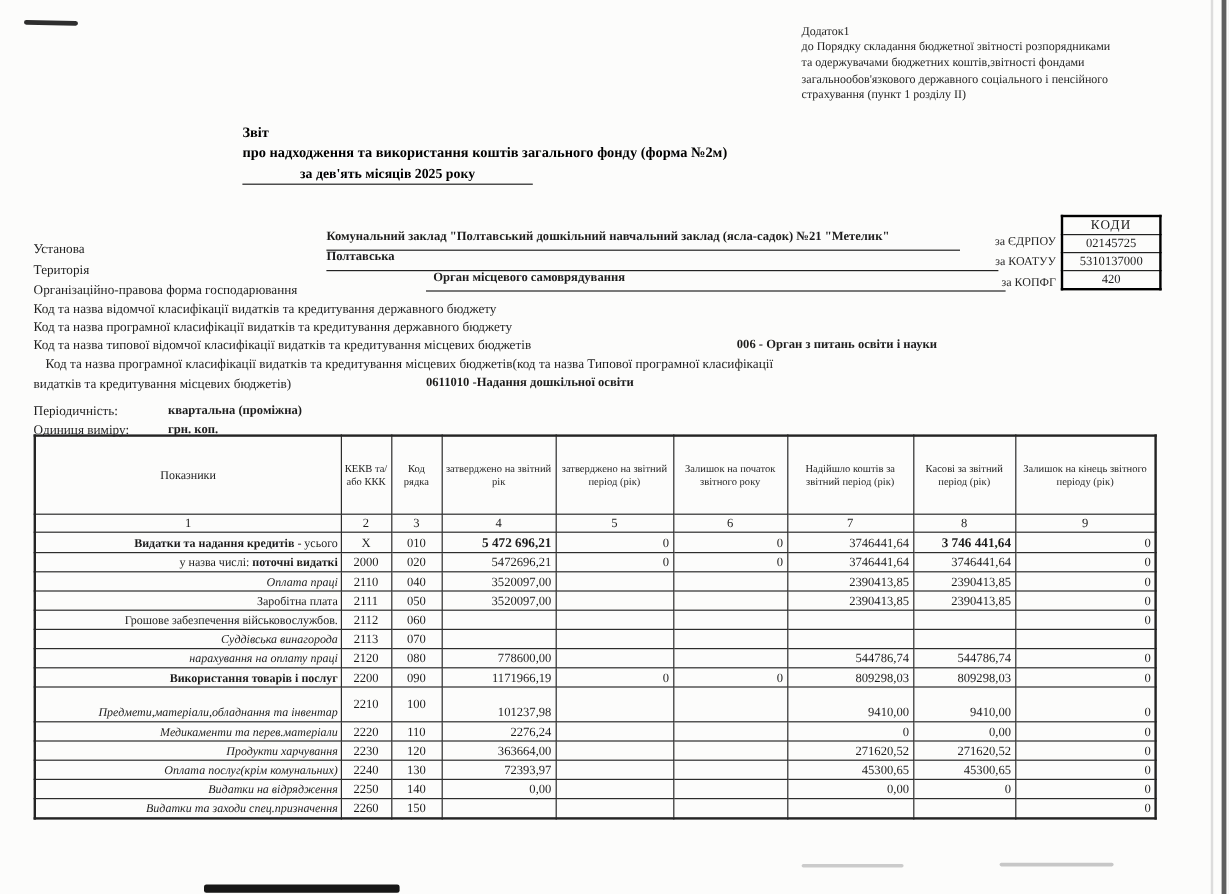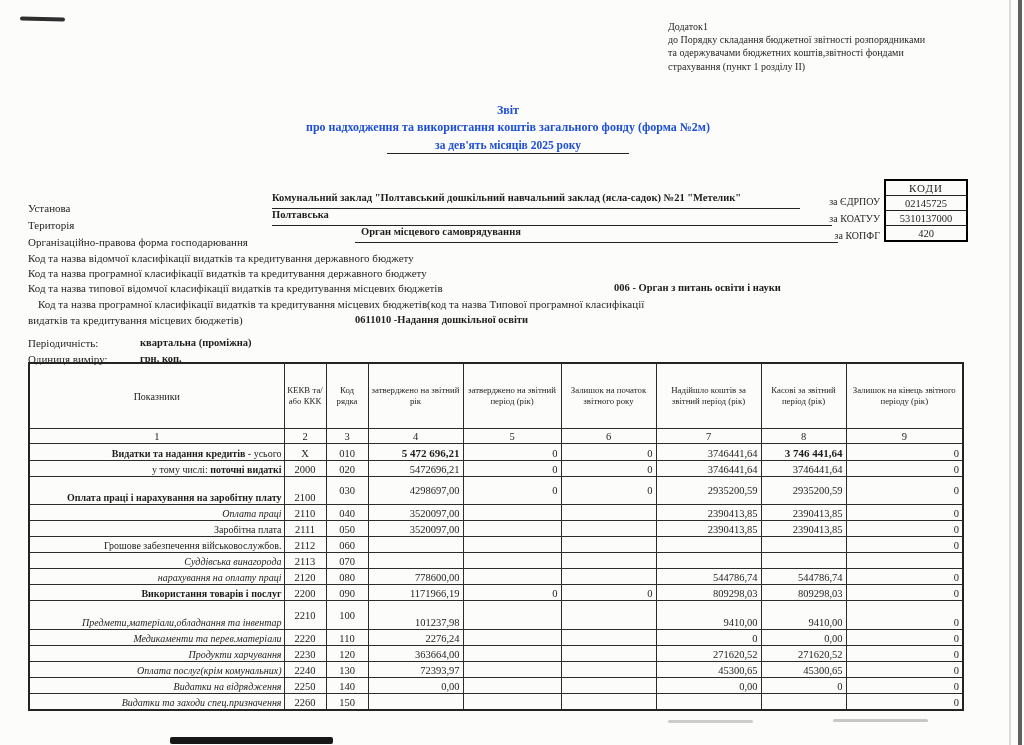--- a/index.html
+++ b/index.html
@@ -12,21 +12,21 @@
   
   .pen-mark{left:20px;top:17px;width:45px;height:4px;background:#2e2e2e;border-radius:2px;transform:rotate(1.2deg);}
   .edge-soft{left:1009px;top:0;width:2px;height:745px;background:#dcdcdc;}
   .edge-dark{left:1018px;top:0;width:4px;height:745px;background:#5f5f5f;}
   .bottom-bar{left:170px;top:737px;width:163px;height:7px;background:#171717;border-radius:2px;}
   .smudge1{left:668px;top:720px;width:85px;height:3px;background:#cbcbcb;border-radius:2px;}
   .smudge2{left:833px;top:719px;width:95px;height:3px;background:#c7c7c7;border-radius:2px;}
   
   .annotation{left:668px;top:20px;width:345px;font-size:10px;line-height:13.2px;color:#262626;}
   
-  .title{left:202px;top:103px;width:612px;text-align:center;font-weight:bold;color:#1d4ed8;}
+  .title{left:202px;top:103px;width:612px;text-align:left;font-weight:bold;color:#000000;}
   .title .t1{font-size:12px;}
   .title .t2{font-size:12px;margin-top:2px;}
   .title .t3{font-size:11.5px;margin-top:4px;}
   .title .t3 span{border-bottom:1.5px solid #222;padding:0 48px 2px 48px;}
   
   .codes{left:884px;top:179px;}
   .codes table{border-collapse:collapse;border:2px solid #000000;}
   .codes td{border:1px solid #222;width:76px;height:14px;text-align:center;font-size:10.5px;padding:0 2px;}
   .codes .hd{font-size:11px;letter-spacing:1px;}
   .code-label{font-size:10px;width:70px;text-align:right;color:#262626;}
@@ -65,20 +65,21 @@
   <div class="abs edge-soft"></div>
   <div class="abs edge-dark"></div>
   <div class="abs bottom-bar"></div>
   <div class="abs smudge1"></div>
   <div class="abs smudge2"></div>
 
   <div class="abs annotation">
     <div>Додаток1</div>
     <div>до Порядку складання бюджетної звітності розпорядниками</div>
     <div>та одержувачами бюджетних коштів,звітності фондами</div>
+    <div>загальнообов'язкового державного соціального і пенсійного</div>
     <div>страхування (пункт 1 розділу II)</div>
   </div>
 
   <div class="abs title">
     <div class="t1">Звіт</div>
     <div class="t2">про надходження та використання коштів загального фонду (форма №2м)</div>
     <div class="t3"><span>за дев'ять місяців 2025 року</span></div>
   </div>
 
   <div class="abs codes">
@@ -167,40 +168,29 @@
         <td class="ctr">X</td>
         <td class="ctr">010</td>
         <td class="num strong">5 472 696,21</td>
         <td class="num">0</td>
         <td class="num">0</td>
         <td class="num">3746441,64</td>
         <td class="num strong">3 746 441,64</td>
         <td class="num">0</td>
       </tr>
       <tr class="h14">
-        <td class="lab indent"><span>у тому числі:  </span><span class="b">поточні видаткі</span></td>
+        <td class="lab indent"><span>у назва числі:  </span><span class="b">поточні видаткі</span></td>
         <td class="ctr">2000</td>
         <td class="ctr">020</td>
         <td class="num">5472696,21</td>
         <td class="num">0</td>
         <td class="num">0</td>
         <td class="num">3746441,64</td>
         <td class="num">3746441,64</td>
         <td class="num">0</td>
-      </tr>
-      <tr class="h26 bl">
-        <td class="lab">Оплата праці і нарахування на заробітну плату</td>
-        <td class="ctr">2100</td>
-        <td class="ctr" style="vertical-align:middle;">030</td>
-        <td class="num" style="vertical-align:middle;">4298697,00</td>
-        <td class="num" style="vertical-align:middle;">0</td>
-        <td class="num" style="vertical-align:middle;">0</td>
-        <td class="num" style="vertical-align:middle;">2935200,59</td>
-        <td class="num" style="vertical-align:middle;">2935200,59</td>
-        <td class="num" style="vertical-align:middle;">0</td>
       </tr>
       <tr class="h14 it">
         <td class="lab">Оплата праці</td>
         <td class="ctr">2110</td>
         <td class="ctr">040</td>
         <td class="num">3520097,00</td>
         <td class="num"></td>
         <td class="num"></td>
         <td class="num">2390413,85</td>
         <td class="num">2390413,85</td>

